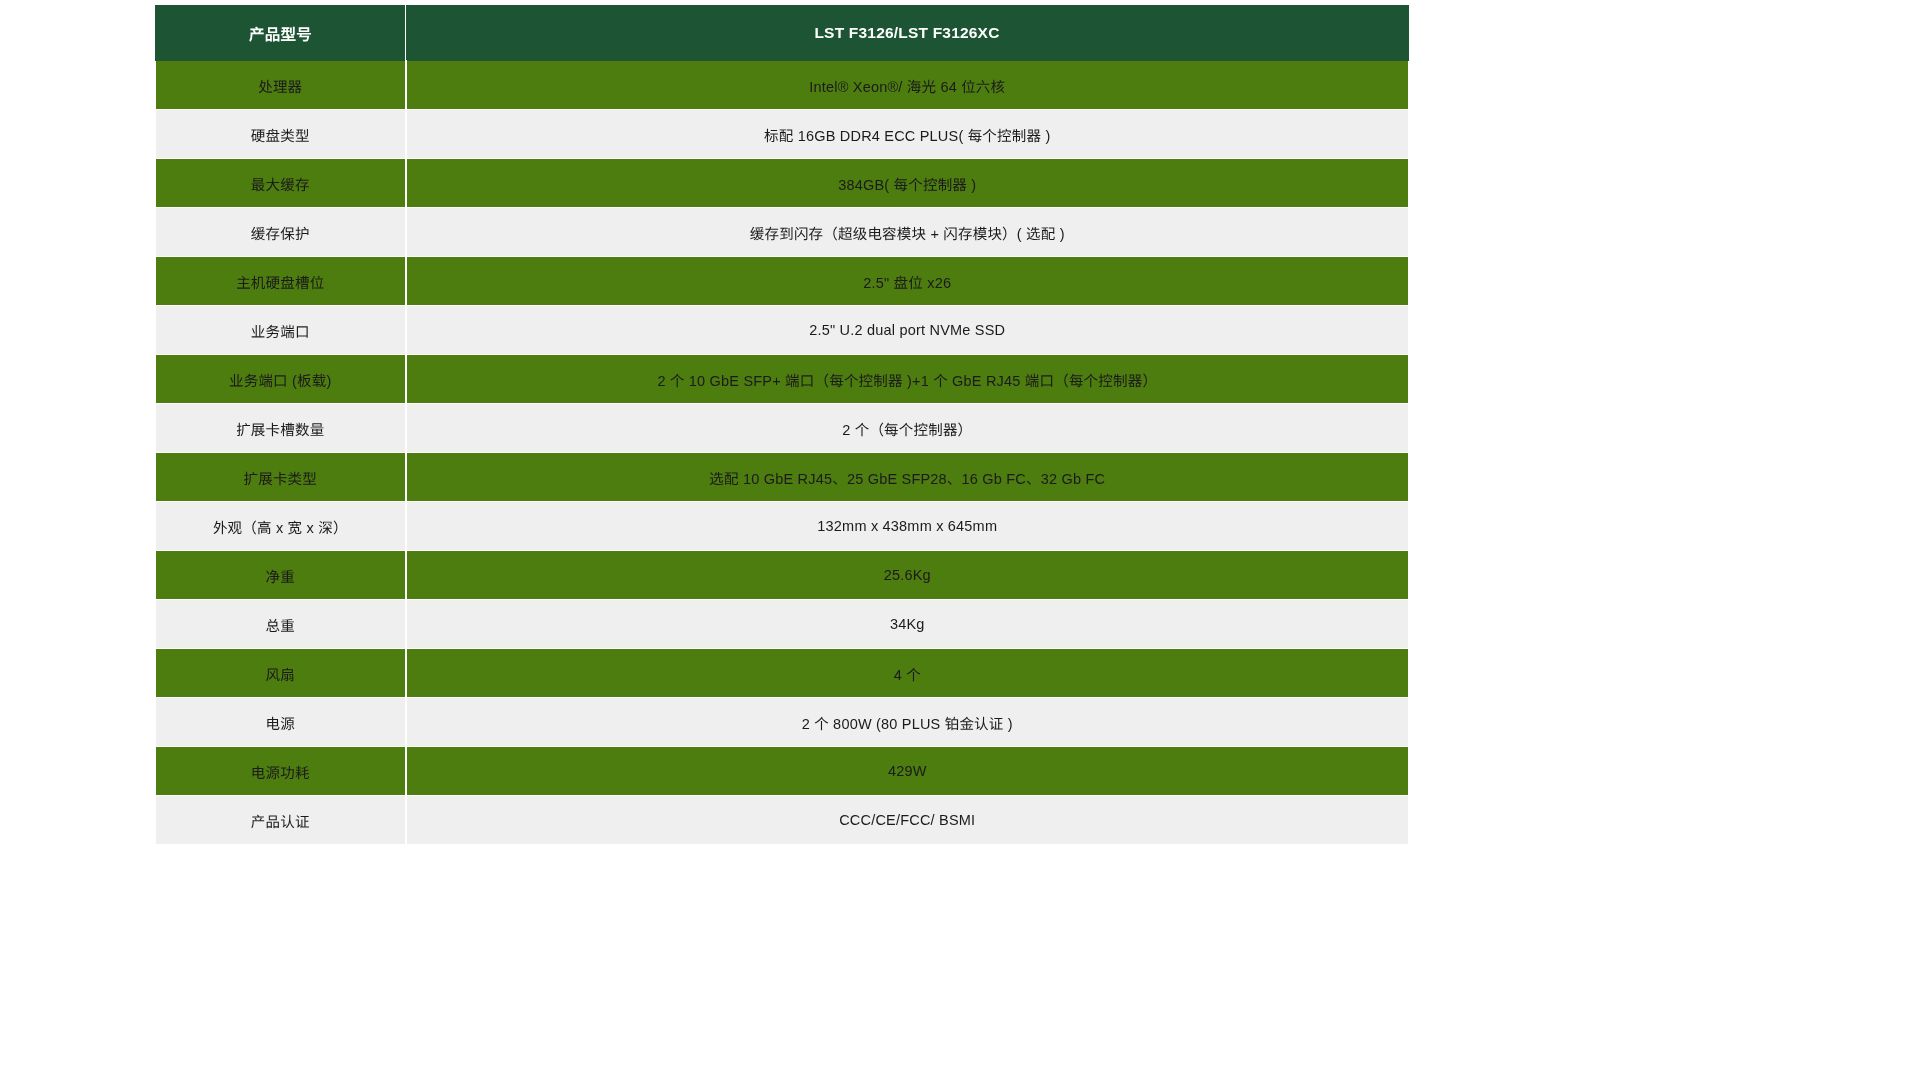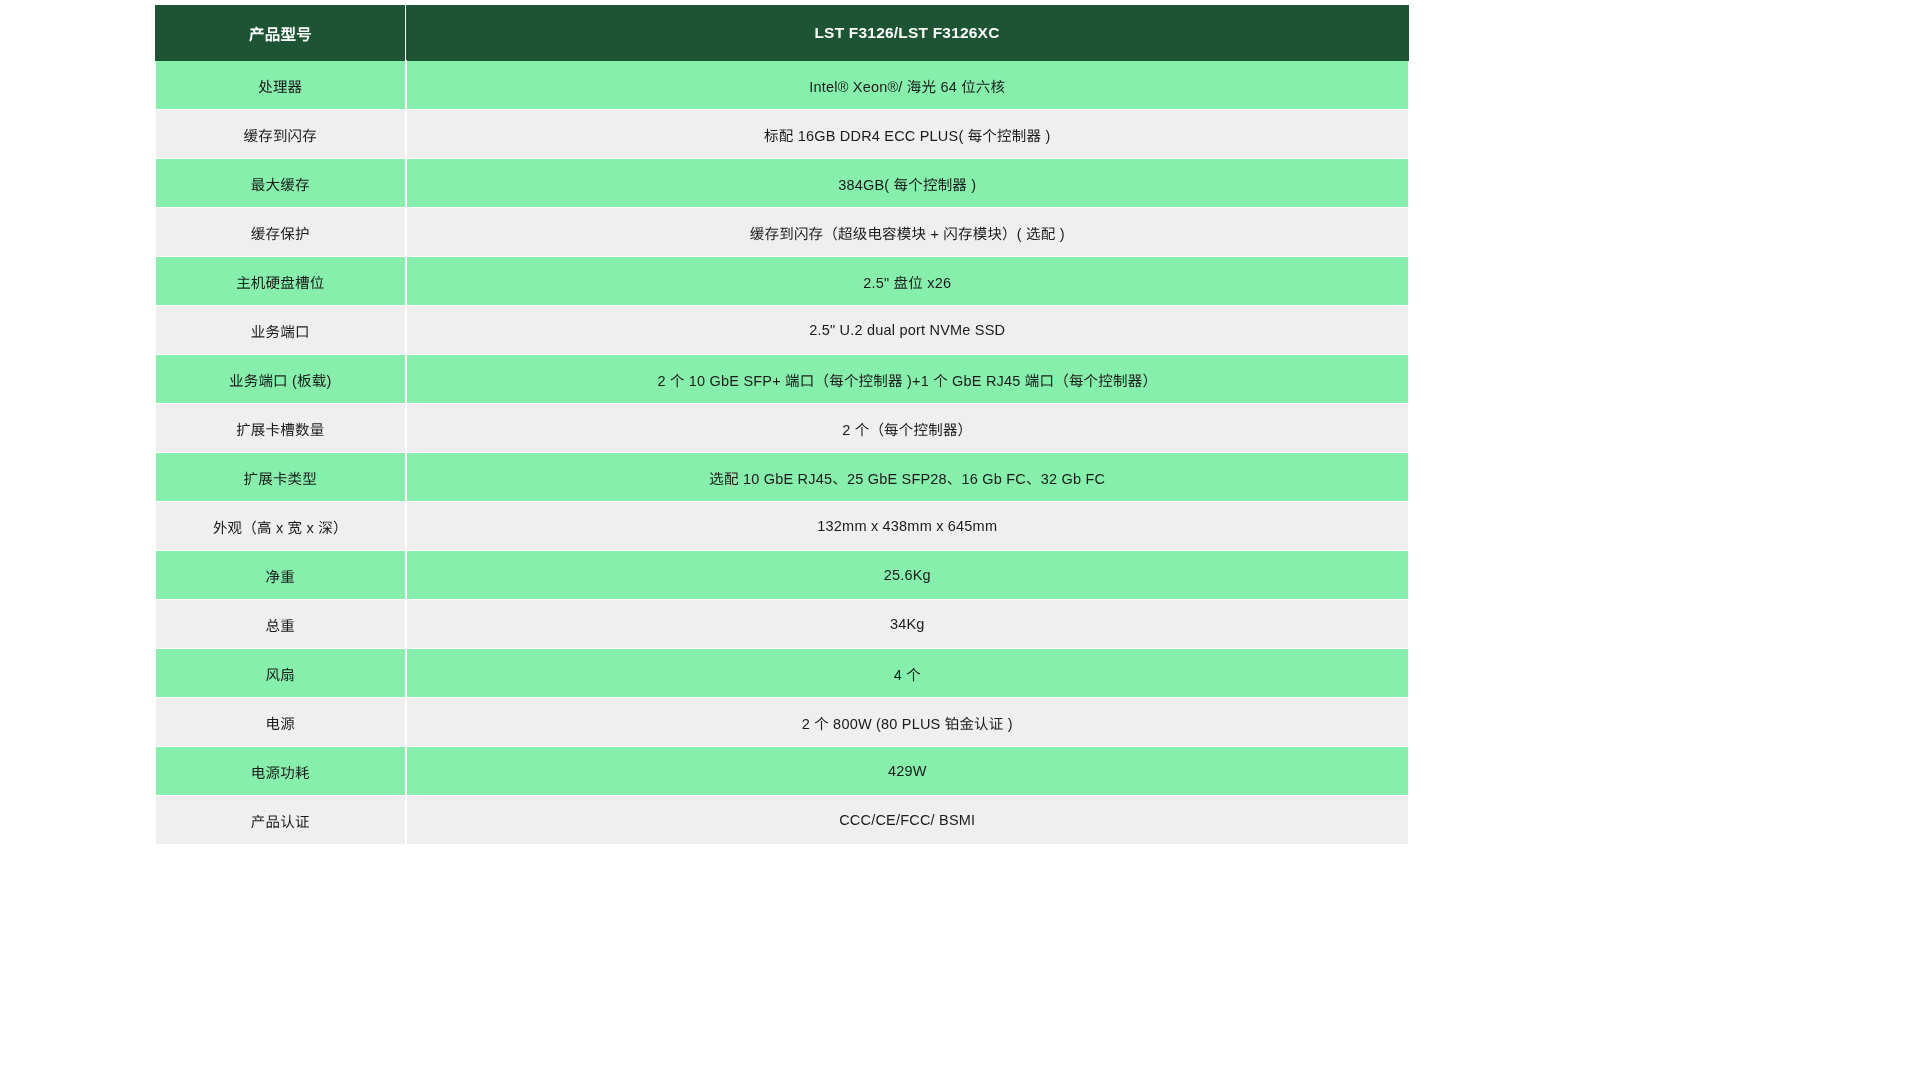--- a/index.html
+++ b/index.html
@@ -52,21 +52,21 @@
     height: 54px;
     border-color: #1d5433;
     text-align: center;
   }
 
   .header-row th.header-label {
     border-right: 1px solid #ffffff;
   }
 
   tbody tr.row-light td { background: #efefef; }
-  tbody tr.row-dark  td { background: #86efac; }
+  tbody tr.row-dark  td { background: #4d7c0f; }
 
   td.cell-label {
     border-right: 2px solid #ffffff;
   }
 
   td.cell-value {
     font-size: 14.5px;
   }
 </style>
 </head>
@@ -83,21 +83,21 @@
         <th class="header-label">产品型号</th>
         <th class="header-value">LST F3126/LST F3126XC</th>
       </tr>
     </thead>
     <tbody id="spec-body">
         <tr class="row-dark">
           <td class="cell-label">处理器</td>
           <td class="cell-value">Intel® Xeon®/ 海光 64 位六核</td>
         </tr>
         <tr class="row-light">
-          <td class="cell-label">缓存到闪存</td>
+          <td class="cell-label">硬盘类型</td>
           <td class="cell-value">标配 16GB DDR4 ECC PLUS( 每个控制器 )</td>
         </tr>
         <tr class="row-dark">
           <td class="cell-label">最大缓存</td>
           <td class="cell-value">384GB( 每个控制器 )</td>
         </tr>
         <tr class="row-light">
           <td class="cell-label">缓存保护</td>
           <td class="cell-value">缓存到闪存（超级电容模块 + 闪存模块）( 选配 )</td>
         </tr>

